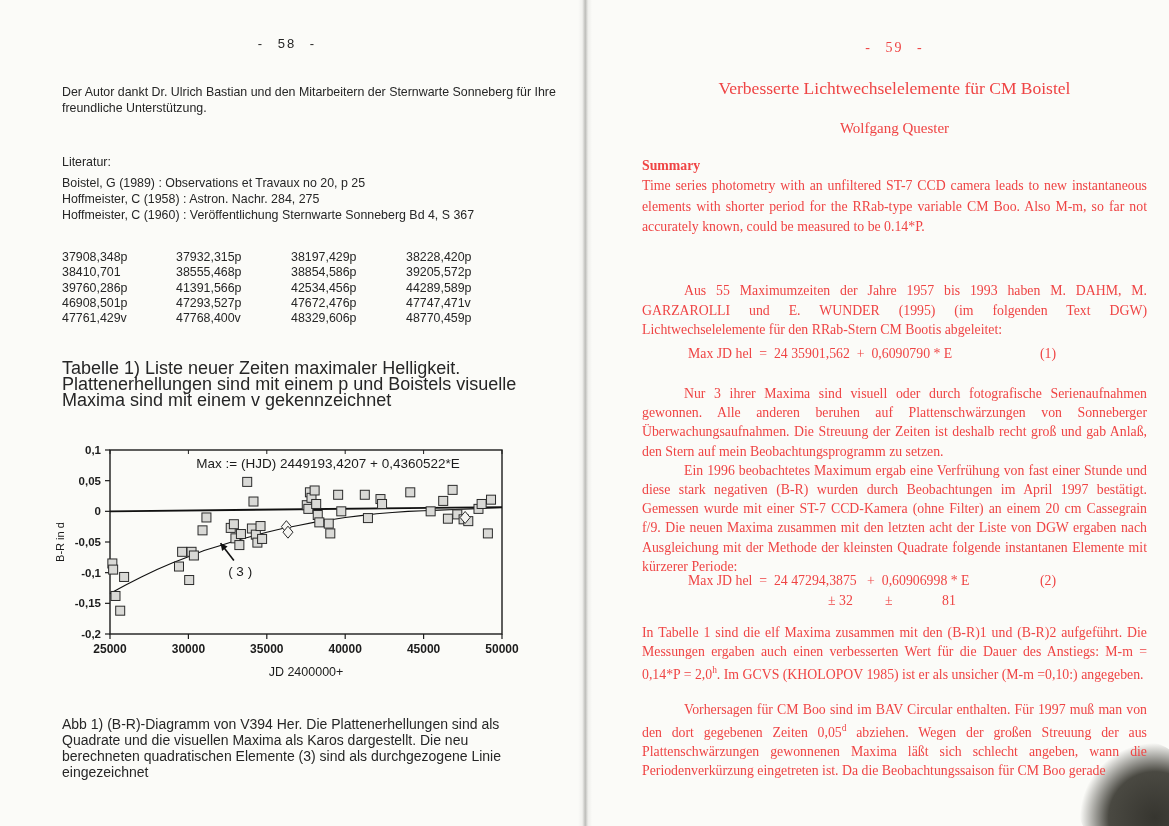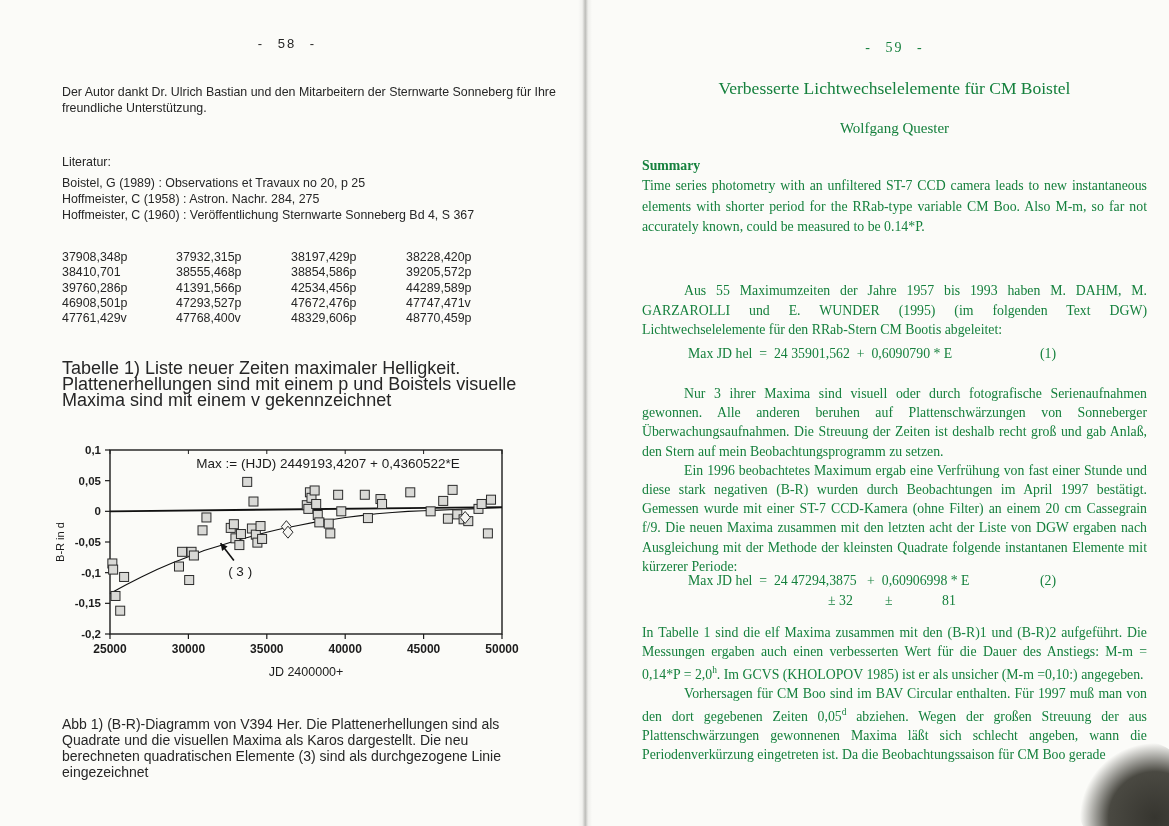--- a/index.html
+++ b/index.html
@@ -24,40 +24,40 @@
   .lp-header{left:62px;top:36px;width:450px;text-align:center;font-size:13px;letter-spacing:2px;word-spacing:8px;}
   .lp-ack{left:62px;top:84px;width:516px;font-size:12.4px;line-height:16px;}
   .lp-lit{left:62px;top:155px;width:300px;font-size:12.4px;}
   .lp-refs{left:62px;top:176px;width:520px;font-size:12.4px;line-height:15.8px;}
   .lp-table{left:62px;top:250px;width:470px;font-size:12.4px;line-height:15.3px;}
   .trow{display:grid;grid-template-columns:114px 115px 115px 115px;}
   .lp-tabcap{left:62px;top:360px;width:512px;font-size:18px;line-height:16px;}
   .lp-chart{left:52px;top:434px;width:480px;height:252px;}
   .lp-figcap{left:62px;top:716px;width:478px;font-size:14px;line-height:16px;}
   
-  .rp{position:absolute;font-family:"Liberation Serif", serif;color:#15803d;}
+  .rp{position:absolute;font-family:"Liberation Serif", serif;color:#ef4444;}
   .rp-header{left:642px;top:40px;width:505px;text-align:center;font-size:14px;letter-spacing:2px;word-spacing:8px;}
   .rp-title{left:642px;top:78px;width:505px;text-align:center;font-size:17.5px;}
   .rp-author{left:642px;top:120px;width:505px;text-align:center;font-size:15px;}
   .rp-sumhead{left:642px;top:158px;width:505px;font-size:13.8px;font-weight:bold;}
   .rp-sum{left:642px;top:176px;width:505px;font-size:13.8px;line-height:20.5px;text-align:justify;}
   .rp-p1{left:642px;top:281px;width:505px;font-size:13.8px;line-height:19.5px;text-align:justify;text-indent:42px;}
   .rp-eq{left:642px;width:505px;font-size:13.8px;}
   .rp-eq1{top:346px;}
   .rp-eq2{top:573px;}
   .eq-body{position:absolute;left:46px;top:0;white-space:pre;}
   .eq-num{position:absolute;left:398px;top:0;}
   .eq-err1{position:absolute;left:172px;top:20px;margin-left:14px;}
   .eq-err2{position:absolute;left:243px;top:20px;}
   .eq-err3{position:absolute;left:300px;top:20px;}
   .rp-p23{left:642px;top:384px;width:505px;font-size:13.8px;line-height:19.2px;text-align:justify;}
   .rp-p23 p{margin:0;text-indent:42px;}
   .rp-p45{left:642px;top:623px;width:505px;font-size:13.8px;line-height:19.2px;text-align:justify;}
   .rp-p45 p{margin:0;}
-  .rp-p45 p + p{text-indent:42px;}
+  .rp-p45 p + p{text-indent:42px;margin-top:16px;}
   sup{font-size:0.68em;}
 </style>
 </head>
 <body>
 
 <div class="gutter"></div>
 <div class="corner-shadow"></div>
 
 <div class="lp lp-header">-  58  -</div>
 

